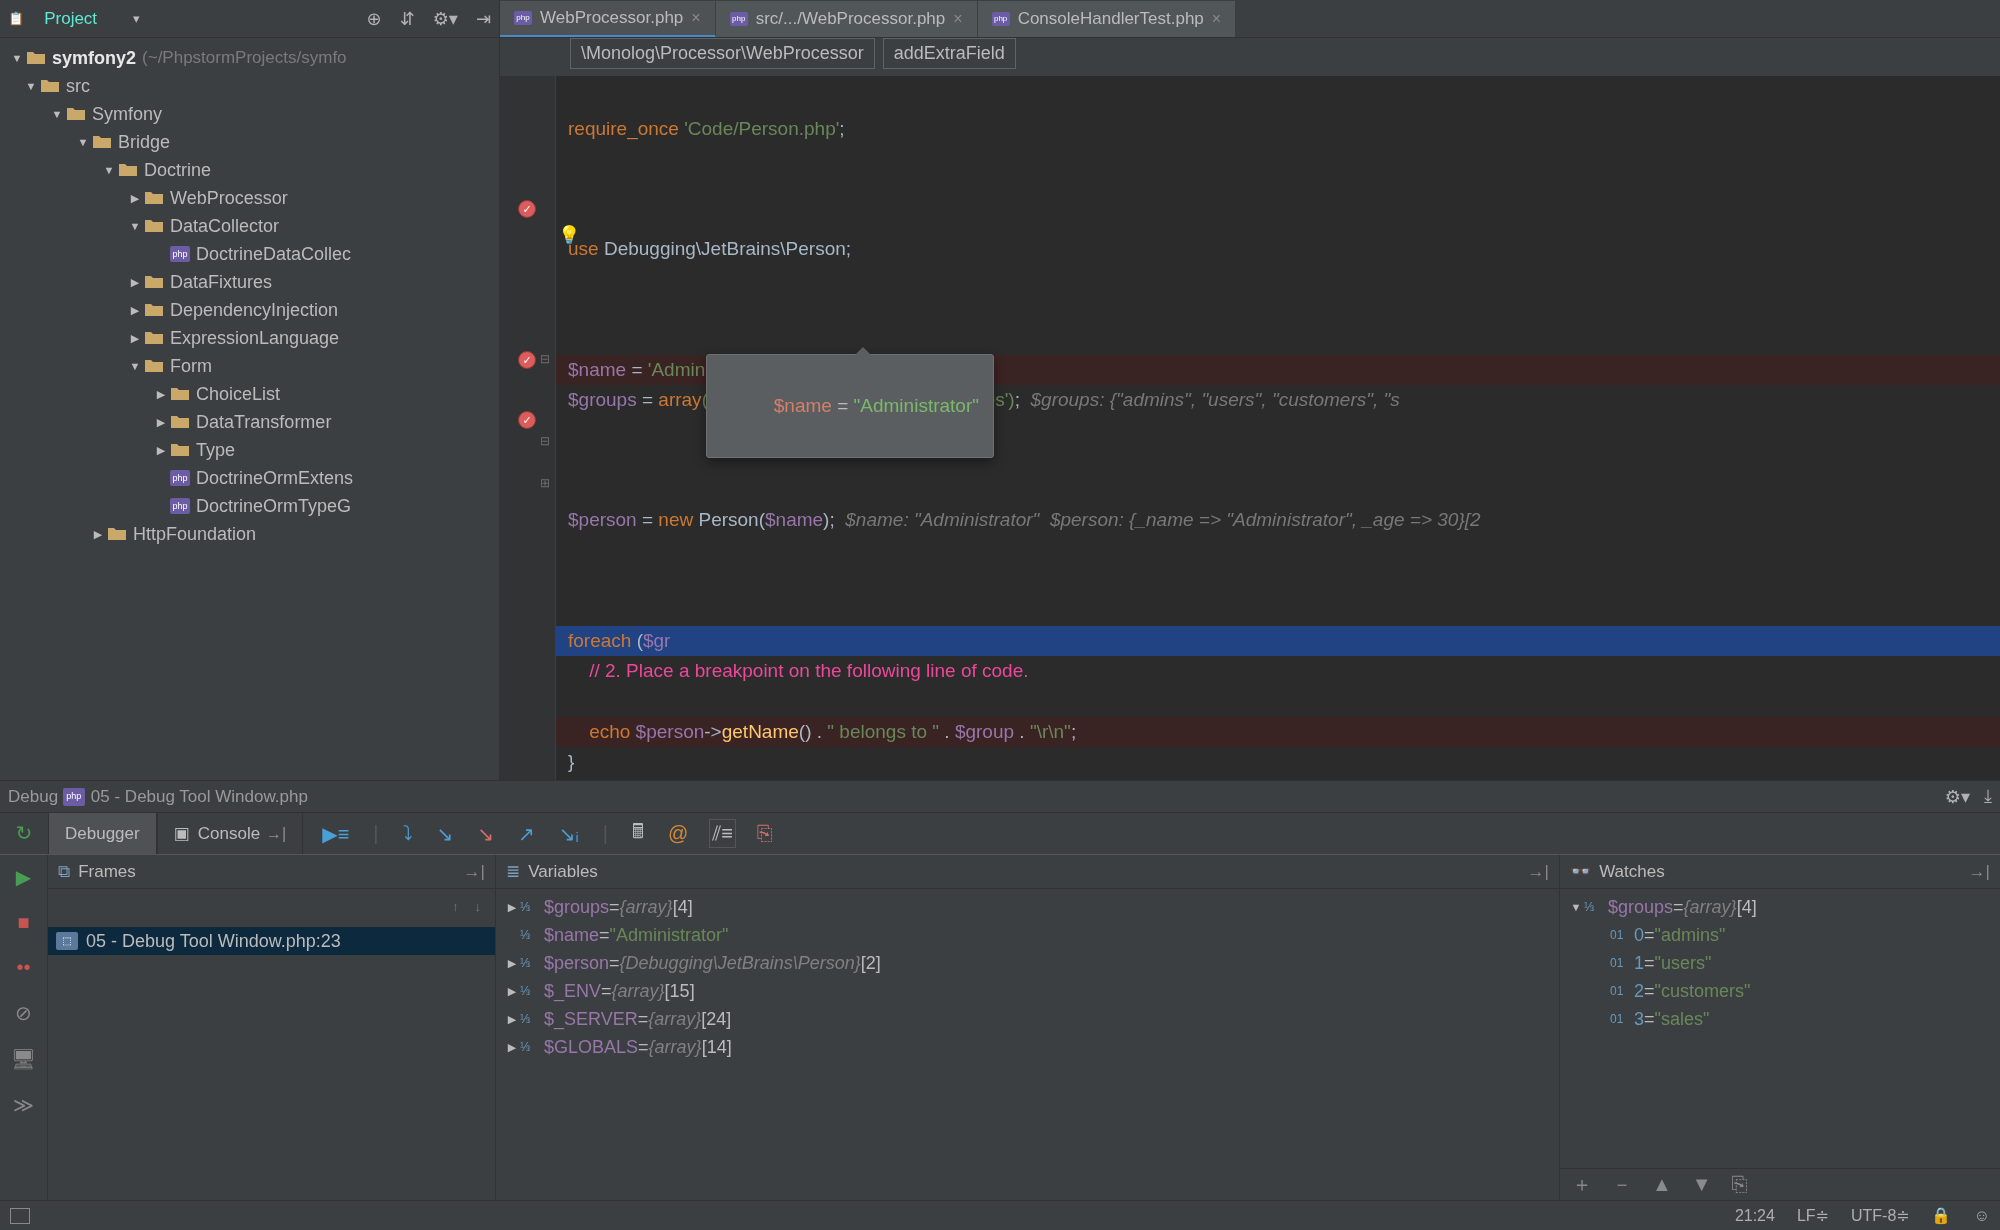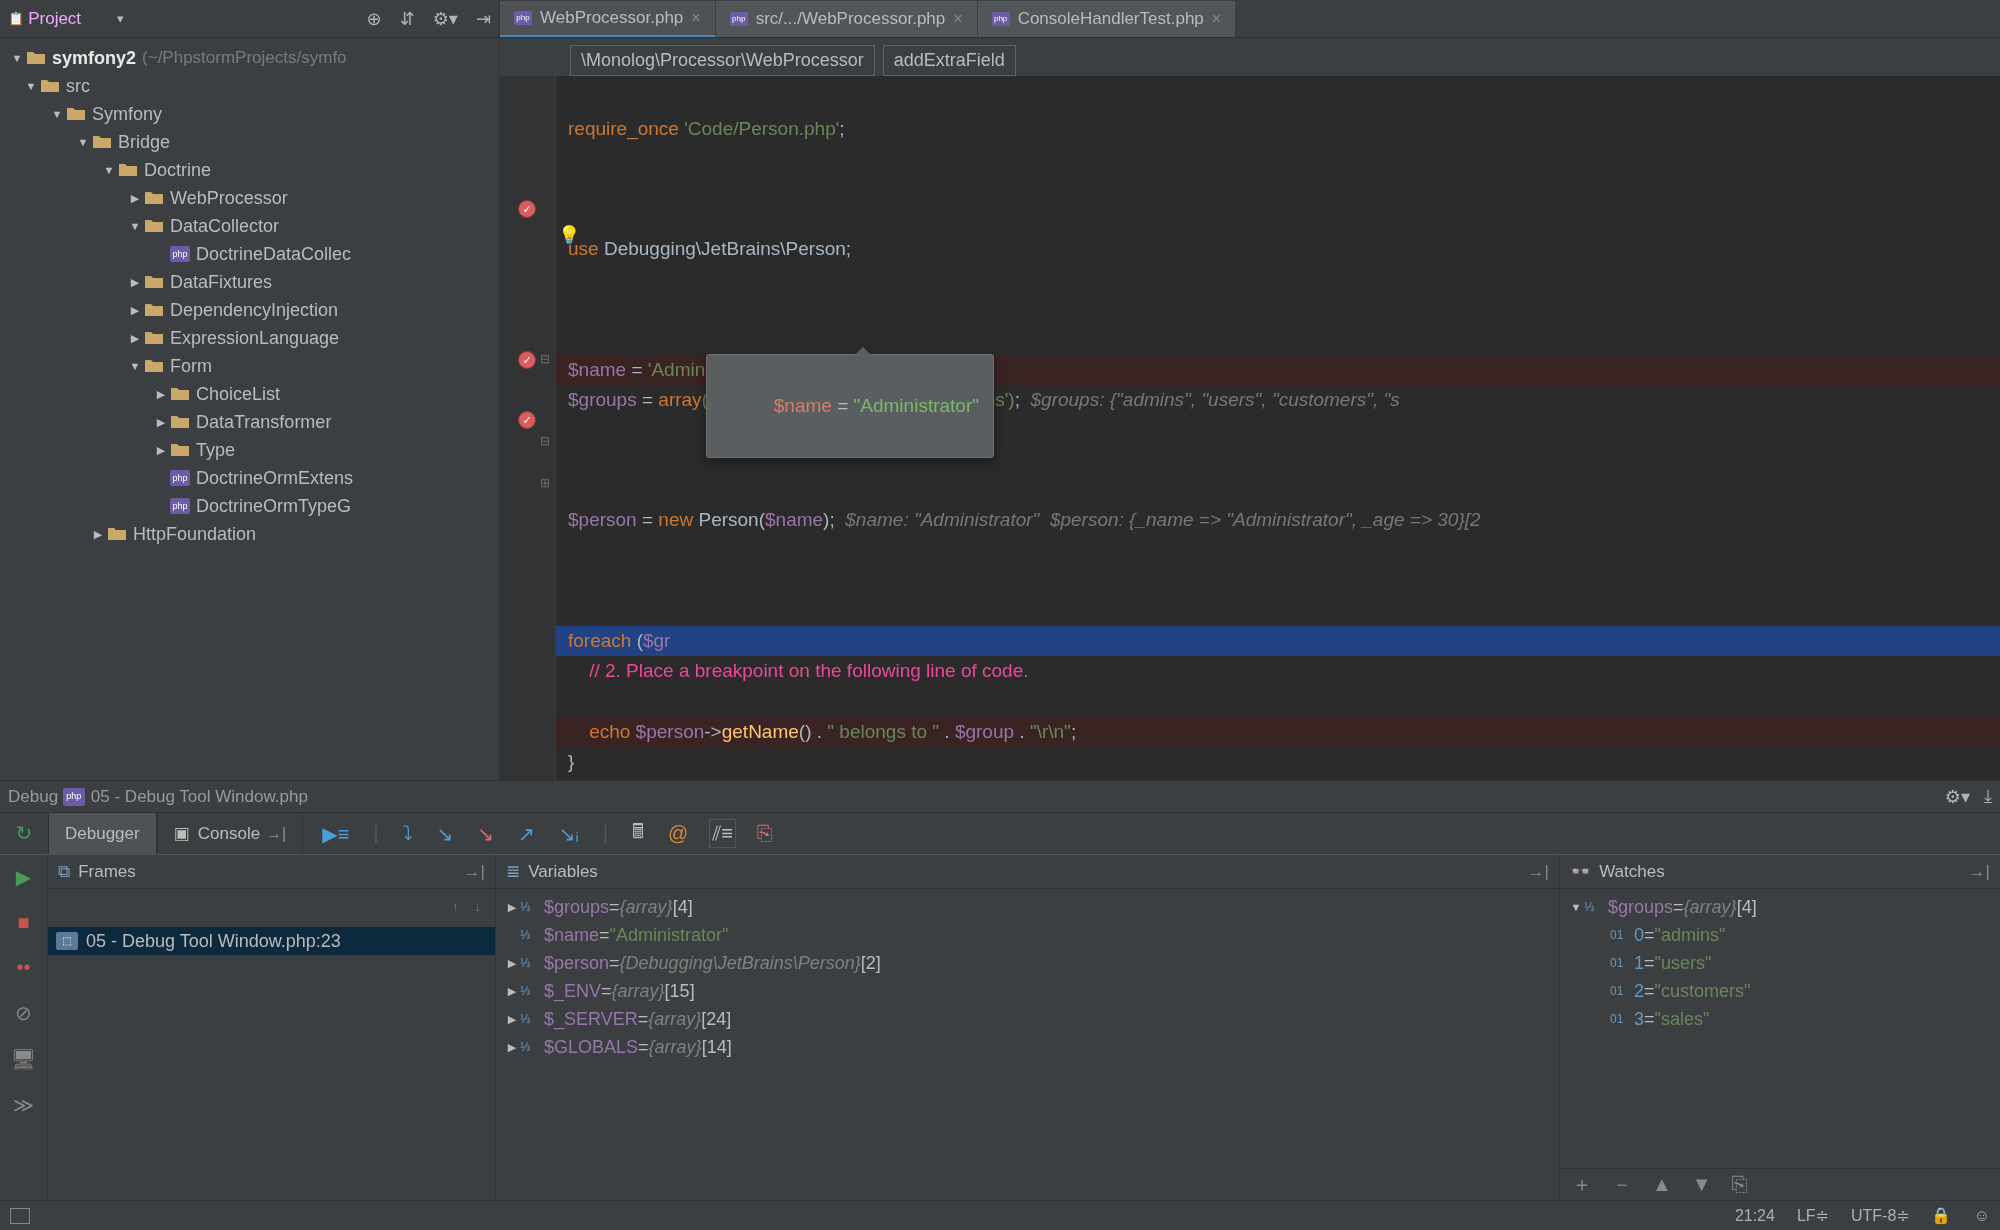--- a/index.html
+++ b/index.html
@@ -3,21 +3,21 @@
 <meta charset="utf-8">
 <style>
 * { margin: 0; padding: 0; box-sizing: border-box; font-family: 'Segoe UI', Arial, sans-serif; user-select: none; }
 body { background: #3c3f41; color: #bbbbbb; font-size: 13px; overflow: hidden; width: 2000px; height: 1230px; }
 .root { display: flex; flex-direction: column; height: 100%; }
 .main-row { display: flex; flex: 1; min-height: 0; }
 
 
 .sidebar { width: 500px; background: #3c3f41; border-right: 1px solid #323232; display: flex; flex-direction: column; }
 .sidebar-header { height: 38px; background: #3c3f41; border-bottom: 1px solid #323232; display: flex; align-items: center; padding: 0 8px; }
-.sidebar-header .title { color: #f0abfc; font-size: 17px; margin-left: 4px; }
+.sidebar-header .title { color: #5eead4; font-size: 17px; margin-left: 20px; }
 .sidebar-header .dropdown-icon { margin-left: 36px; color: #bbbbbb; }
 .sidebar-tools { margin-left: auto; display: flex; gap: 18px; align-items: center; }
 .tool-icon { color: #afb1b3; font-size: 18px; cursor: pointer; }
 
 .tree { flex: 1; overflow: auto; padding: 6px 0; font-size: 18px; }
 .tree-row { display: flex; align-items: center; height: 28px; padding-left: 10px; cursor: pointer; white-space: nowrap; }
 .tree-arrow { width: 18px; color: #bbbbbb; font-size: 11px; text-align: center; }
 .tree-arrow.expanded::before { content: '▼'; }
 .tree-arrow.collapsed::before { content: '▶'; }
 .tree-arrow.none::before { content: ''; }
@@ -29,21 +29,21 @@
 .php-icon { width: 20px; height: 16px; display: inline-block; background: #6b5ca5; border-radius: 2px; margin-right: 6px; font-size: 9px; color: #fff; text-align: center; line-height: 16px; }
 
 
 .editor-col { flex: 1; display: flex; flex-direction: column; min-width: 0; }
 .tabs-row { height: 38px; background: #3c3f41; display: flex; align-items: flex-end; border-bottom: 1px solid #323232; }
 .tab { height: 36px; background: #515658; padding: 0 14px; display: flex; align-items: center; gap: 8px; border-right: 1px solid #3c3f41; cursor: pointer; font-size: 17px; }
 .tab.active { background: #4e5254; border-bottom: 2px solid #4a88c7; }
 .tab .close { color: #8a8a8a; font-size: 16px; }
 .tab-phpico { width: 18px; height: 14px; background: #6b5ca5; border-radius: 2px; font-size: 8px; color: #fff; text-align: center; line-height: 14px; }
 
-.breadcrumb-row { height: 38px; background: #3c3f41; display: flex; align-items: flex-end; padding-left: 70px; gap: 0; font-size: 18px; }
+.breadcrumb-row { height: 38px; background: #3c3f41; display: flex; align-items: flex-start; padding-left: 70px; gap: 0; font-size: 18px; }
 .breadcrumb { padding: 4px 10px; }
 .breadcrumb.framed { border: 1px solid #5e6366; }
 .breadcrumb + .breadcrumb { margin-left: 8px; }
 
 .editor-body { flex: 1; display: flex; background: #2b2b2b; min-height: 0; overflow: hidden; position: relative; }
 .gutter { width: 56px; background: #313335; border-right: 1px solid #3c3f41; position: relative; }
 .bp-dot { width: 18px; height: 18px; background: #db5c5c; border: 1px solid #8c3b3b; border-radius: 50%; position: absolute; left: 18px; display: flex; align-items: center; justify-content: center; }
 .bp-dot::after { content: '✓'; color: #fff; font-size: 11px; }
 .bulb { position: absolute; left: 58px; top: 148px; font-size: 18px; color: #f0a732; }
 .fold { position: absolute; left: 40px; color: #6e6e6e; font-size: 12px; }

